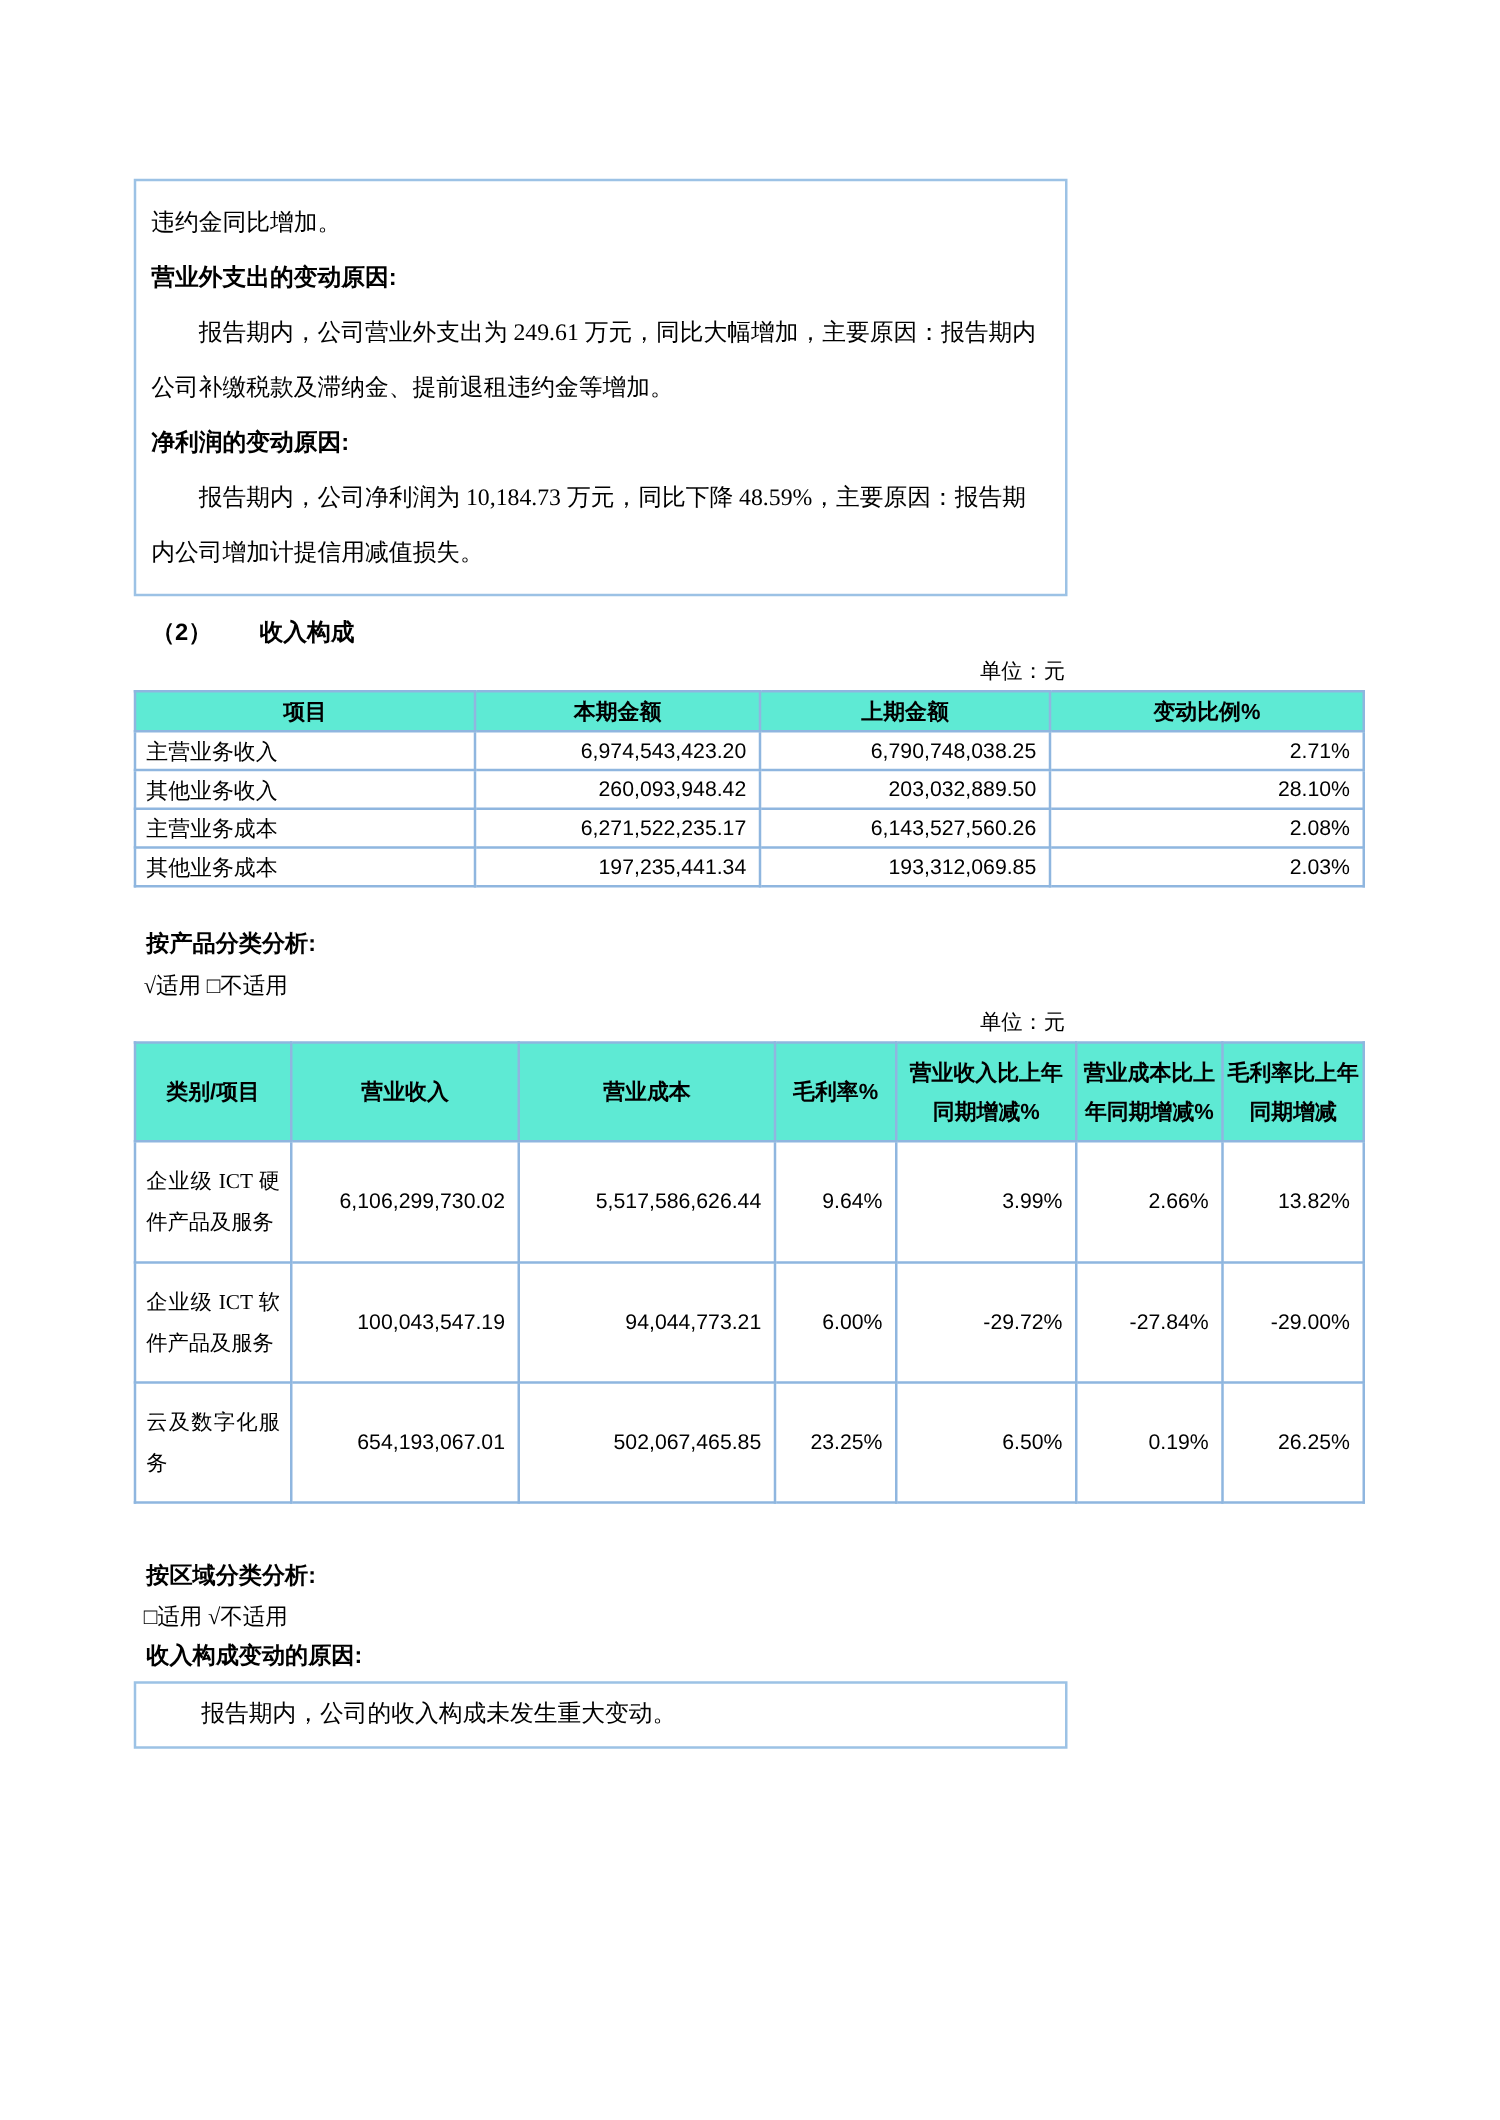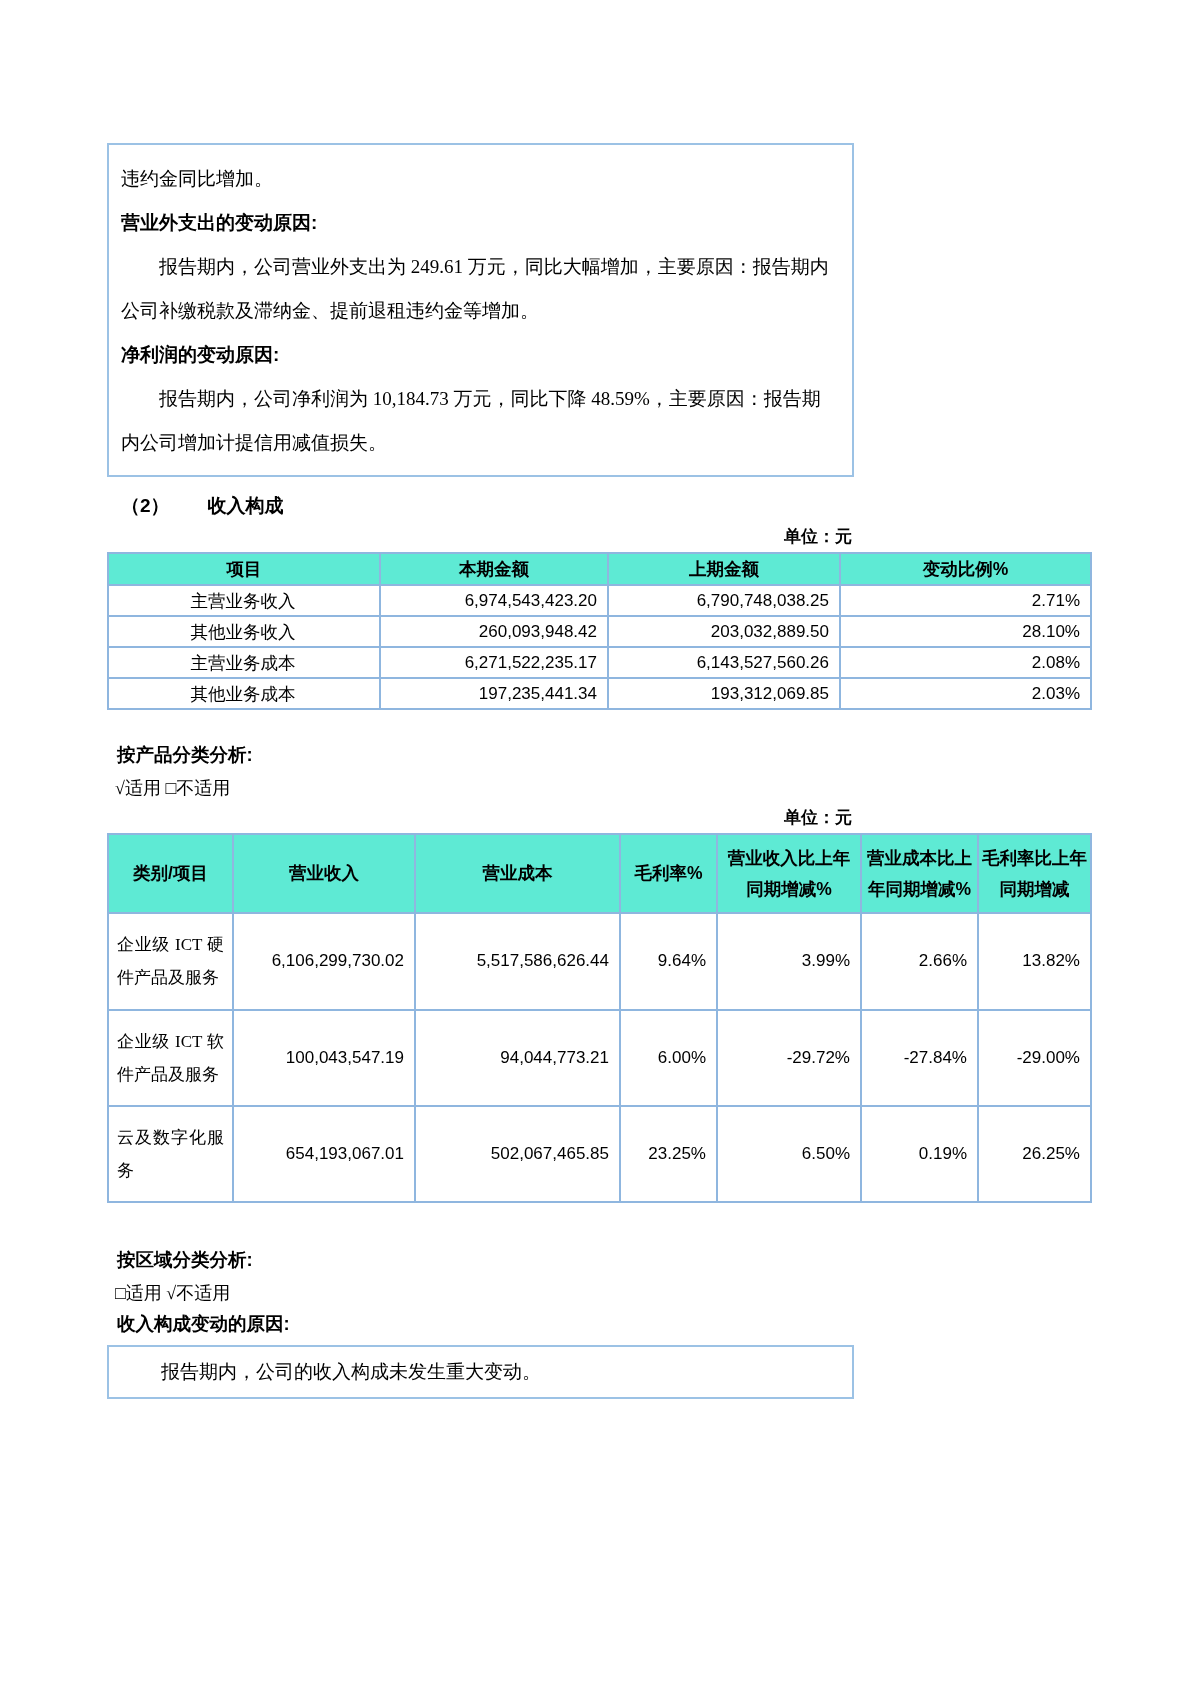--- a/index.html
+++ b/index.html
@@ -20,41 +20,41 @@
   }
   .indent { text-indent:2em; }
 
   .section-heading {
     margin-top:16px; padding-left:14px;
     font-family:"Liberation Sans","DejaVu Sans",sans-serif;
     font-weight:bold; font-size:19px;
   }
   .section-heading .sec-num { margin-right:38px; }
 
-  .unit-line { margin-top:6px; text-align:right; font-size:17px; padding-right:2px;font-weight:bold; }
+  .unit-line { margin-top:6px; text-align:right; font-size:17px; padding-right:2px; }
 
   table { border-collapse:collapse; table-layout:fixed; width:983px; margin-top:4px; }
   th, td { border:2px solid #8FB6DF; box-sizing:border-box; }
   th {
     background:#5eead4;
     font-family:"Liberation Sans","DejaVu Sans",sans-serif;
     font-weight:bold; font-size:17.5px; text-align:center;
     vertical-align:middle;
   }
   td { font-size:17px; vertical-align:middle; }
   td.lbl { text-align:left; }
   td.num {
     text-align:right;
     font-family:"Liberation Sans","DejaVu Sans",sans-serif;
   }
 
   
   .t1 th { height:32px; padding:2px 4px; }
   .t1 td { height:31px; padding:2px 10px; }
-  .t1 td.lbl { padding-left:8px; font-size:17.5px;text-align:center; }
+  .t1 td.lbl { padding-left:8px; font-size:17.5px; }
 
   
   .t2 th { padding:8px 3px; line-height:1.75; }
   .t2 td { padding:14px 10px; }
   .t2 td.lbl {
     padding:14px 8px; line-height:1.95; font-size:17px;
     text-align:justify; text-align-last:left;
   }
 
   .bold-line {

